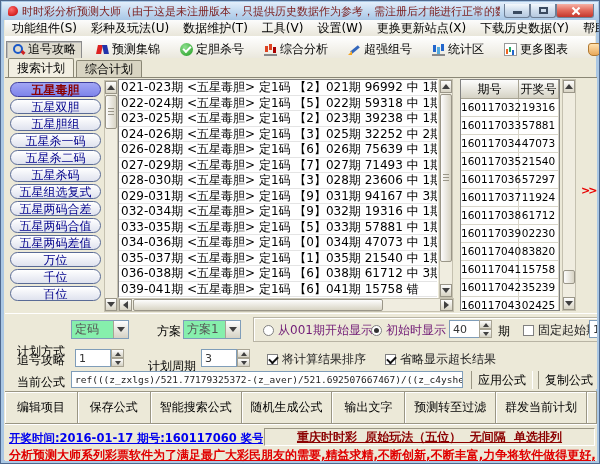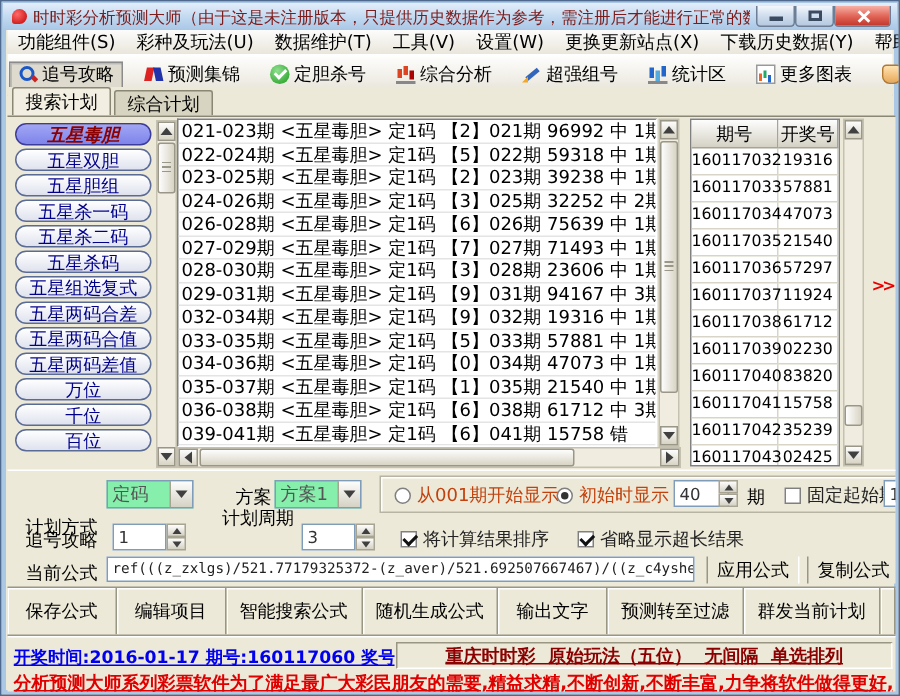--- a/index.html
+++ b/index.html
@@ -61,21 +61,21 @@
   .tabstrip { position:absolute; left:4px; top:57px; right:4px; height:19px; background:#ece9d8; display:flex; align-items:flex-end; padding-left:3px; }
   .tab { height:17px; line-height:16px; padding:0 8px; font-size:12px; border:1px solid #8a8775; border-bottom:none; background:#d8d4c2; margin-right:2px; border-radius:2px 2px 0 0; cursor:pointer; }
   .tab.active { background:#f2efe2; height:19px; line-height:18px; font-weight:normal; }
 
   
   .main { position:absolute; left:4px; top:76px; width:592px; height:236px; background:#ece9d8; border-top:1px solid #8a8775; }
 
   .sidebar { position:absolute; left:2px; top:2px; width:97px; height:232px; overflow:hidden; }
   .side-btn { height:15px; line-height:14px; margin:2px 3px; text-align:center; font-size:12px; color:#00008b;
     background:linear-gradient(#ffffff,#dfe2ee); border:1px solid #5a6b96; border-radius:8px; cursor:pointer; white-space:nowrap; overflow:hidden; }
-  .side-btn.selected { background:linear-gradient(#a2a6f5,#7e84ea); color:#8b0000; font-weight:bold; border-color:#3c3c9c;font-style:italic; }
+  .side-btn.selected { background:linear-gradient(#a2a6f5,#7e84ea); color:#8b0000; font-weight:bold; border-color:#3c3c9c; }
 
   .scrollv { position:absolute; width:14px; background:#f0ede0; border:1px solid #c5c1b0; }
   .sb-btn { position:absolute; left:0; width:12px; height:13px; background:linear-gradient(#fdfdfd,#d8d4c4); border:1px solid #9a9688; display:flex; align-items:center; justify-content:center; cursor:pointer; }
   .sb-thumb { position:absolute; left:0; width:12px; background:linear-gradient(90deg,#fdfdfd,#d8d4c4); border:1px solid #9a9688; border-radius:2px; cursor:grab; }
   .sb-grip { position:absolute; left:2px; right:2px; top:50%; height:7px; margin-top:-4px;
     background:repeating-linear-gradient(#9a9688 0 1px, transparent 1px 3px); }
 
   .plan-list { position:absolute; left:113px; top:1px; width:320px; height:219px; background:#fff; border:1px solid #808080; border-right-color:#fff; border-bottom-color:#fff; overflow:hidden; }
   .plan-row { height:15.5px; line-height:15.5px; font-size:12px; color:#000; white-space:nowrap; padding-left:2px; border-bottom:1px solid #e4e4e4; cursor:default; }
 
@@ -99,21 +99,21 @@
   
   .controls { position:absolute; left:4px; top:312px; width:592px; height:76px; background:#ece9d8; border-top:1px solid #fff; overflow:hidden; }
   .ctl-label { position:absolute; font-size:12px; color:#000; white-space:nowrap; }
   .combo { position:absolute; height:19px; border:1px solid #7f9db9; background:#86efac; display:flex; align-items:center; }
   .combo .val { flex:1; font-size:12px; color:#555; padding-left:3px; white-space:nowrap; overflow:hidden; }
   .combo .arrow { width:15px; height:100%; background:linear-gradient(#fdfdfd,#d5d2c4); border-left:1px solid #a8a494; display:flex; align-items:center; justify-content:center; }
   .groupbox { position:absolute; border:1px solid #b8b4a4; box-shadow:1px 1px 0 #fff inset; }
   .radio { position:absolute; display:flex; align-items:center; cursor:pointer; }
   .radio .rb { width:11px; height:11px; border:1px solid #808080; border-radius:50%; background:#fff; margin-right:4px; position:relative; }
   .radio.checked .rb::after { content:''; position:absolute; left:2px; top:2px; width:5px; height:5px; border-radius:50%; background:#333; }
-  .radio .rlabel { font-size:12px; color:#c2410c; white-space:nowrap; }
+  .radio .rlabel { font-size:12px; color:#701a75; white-space:nowrap; }
   .checkbox { position:absolute; display:flex; align-items:center; cursor:pointer; }
   .checkbox .cb { width:11px; height:11px; border:1px solid #808080; background:#fff; margin-right:4px; position:relative; }
   .checkbox.checked .cb::after { content:''; position:absolute; left:1px; top:1px; width:7px; height:4px; border-left:2px solid #111; border-bottom:2px solid #111; transform:rotate(-45deg); }
   .checkbox .clabel { font-size:12px; color:#222; white-space:nowrap; }
   .num-input { position:absolute; height:18px; border:1px solid #7f9db9; background:#fff; font-size:11px; color:#333; padding:2px 0 0 3px; }
   .spinner { position:absolute; width:13px; height:18px; display:flex; flex-direction:column; }
   .spin-half { flex:1; background:linear-gradient(#fdfdfd,#d5d2c4); border:1px solid #a8a494; display:flex; align-items:center; justify-content:center; }
   .spin-half .tri-up { border-bottom-width:4px; border-left-width:3px; border-right-width:3px; }
   .spin-half .tri-down { border-top-width:4px; border-left-width:3px; border-right-width:3px; }
   .formula-input { position:absolute; height:17px; border:1px solid #7f9db9; background:#fff; font-family:"DejaVu Sans Mono","Liberation Mono",monospace; font-size:9.5px; color:#222; line-height:15px; padding-left:3px; white-space:nowrap; overflow:hidden; }
@@ -439,21 +439,21 @@
     <div class="num-input" style="left:70px; top:35px; width:36px;">1</div>
     <div class="spinner" style="left:106px; top:35px;">
       <span class="spin-half">
           <span class="tri-up"></span>
         </span>
       <span class="spin-half">
           <span class="tri-down"></span>
         </span>
     </div>
 
-    <span class="ctl-label" style="left:143px; top:23px;">计划周期</span>
+    <span class="ctl-label" style="left:143px; top:44px;">计划周期</span>
     <div class="num-input" style="left:196px; top:35px; width:36px;">3</div>
     <div class="spinner" style="left:232px; top:35px;">
       <span class="spin-half">
           <span class="tri-up"></span>
         </span>
       <span class="spin-half">
           <span class="tri-down"></span>
         </span>
     </div>
 
@@ -466,22 +466,22 @@
       <span class="clabel">省略显示超长结果</span>
     </div>
 
     <span class="ctl-label" style="left:12px; top:60px;">当前公式</span>
     <div class="formula-input" style="left:66px; top:57px; width:392px;">ref(((z_zxlgs)/521.77179325372-(z_aver)/521.692507667467)/((z_c4yshe)-944.166529690847),1)</div>
     <div class="flat-btn" style="left:466px; top:57px; width:62px;">应用公式</div>
     <div class="flat-btn" style="left:533px; top:57px; width:62px;">复制公式</div>
   </div>
 
   <div class="actions">
+    <div class="action-btn">编辑项目</div>
     <div class="action-btn">保存公式</div>
-    <div class="action-btn">编辑项目</div>
     <div class="action-btn wide">智能搜索公式</div>
     <div class="action-btn wide">随机生成公式</div>
     <div class="action-btn">输出文字</div>
     <div class="action-btn wide">预测转至过滤</div>
     <div class="action-btn wide">群发当前计划</div>
     <div class="action-btn partial"></div>
   </div>
 
   <div class="statusbar">
     <span class="status-link">开奖时间:2016-01-17 期号:160117060 奖号:20416 点此可快速更新数据</span>

